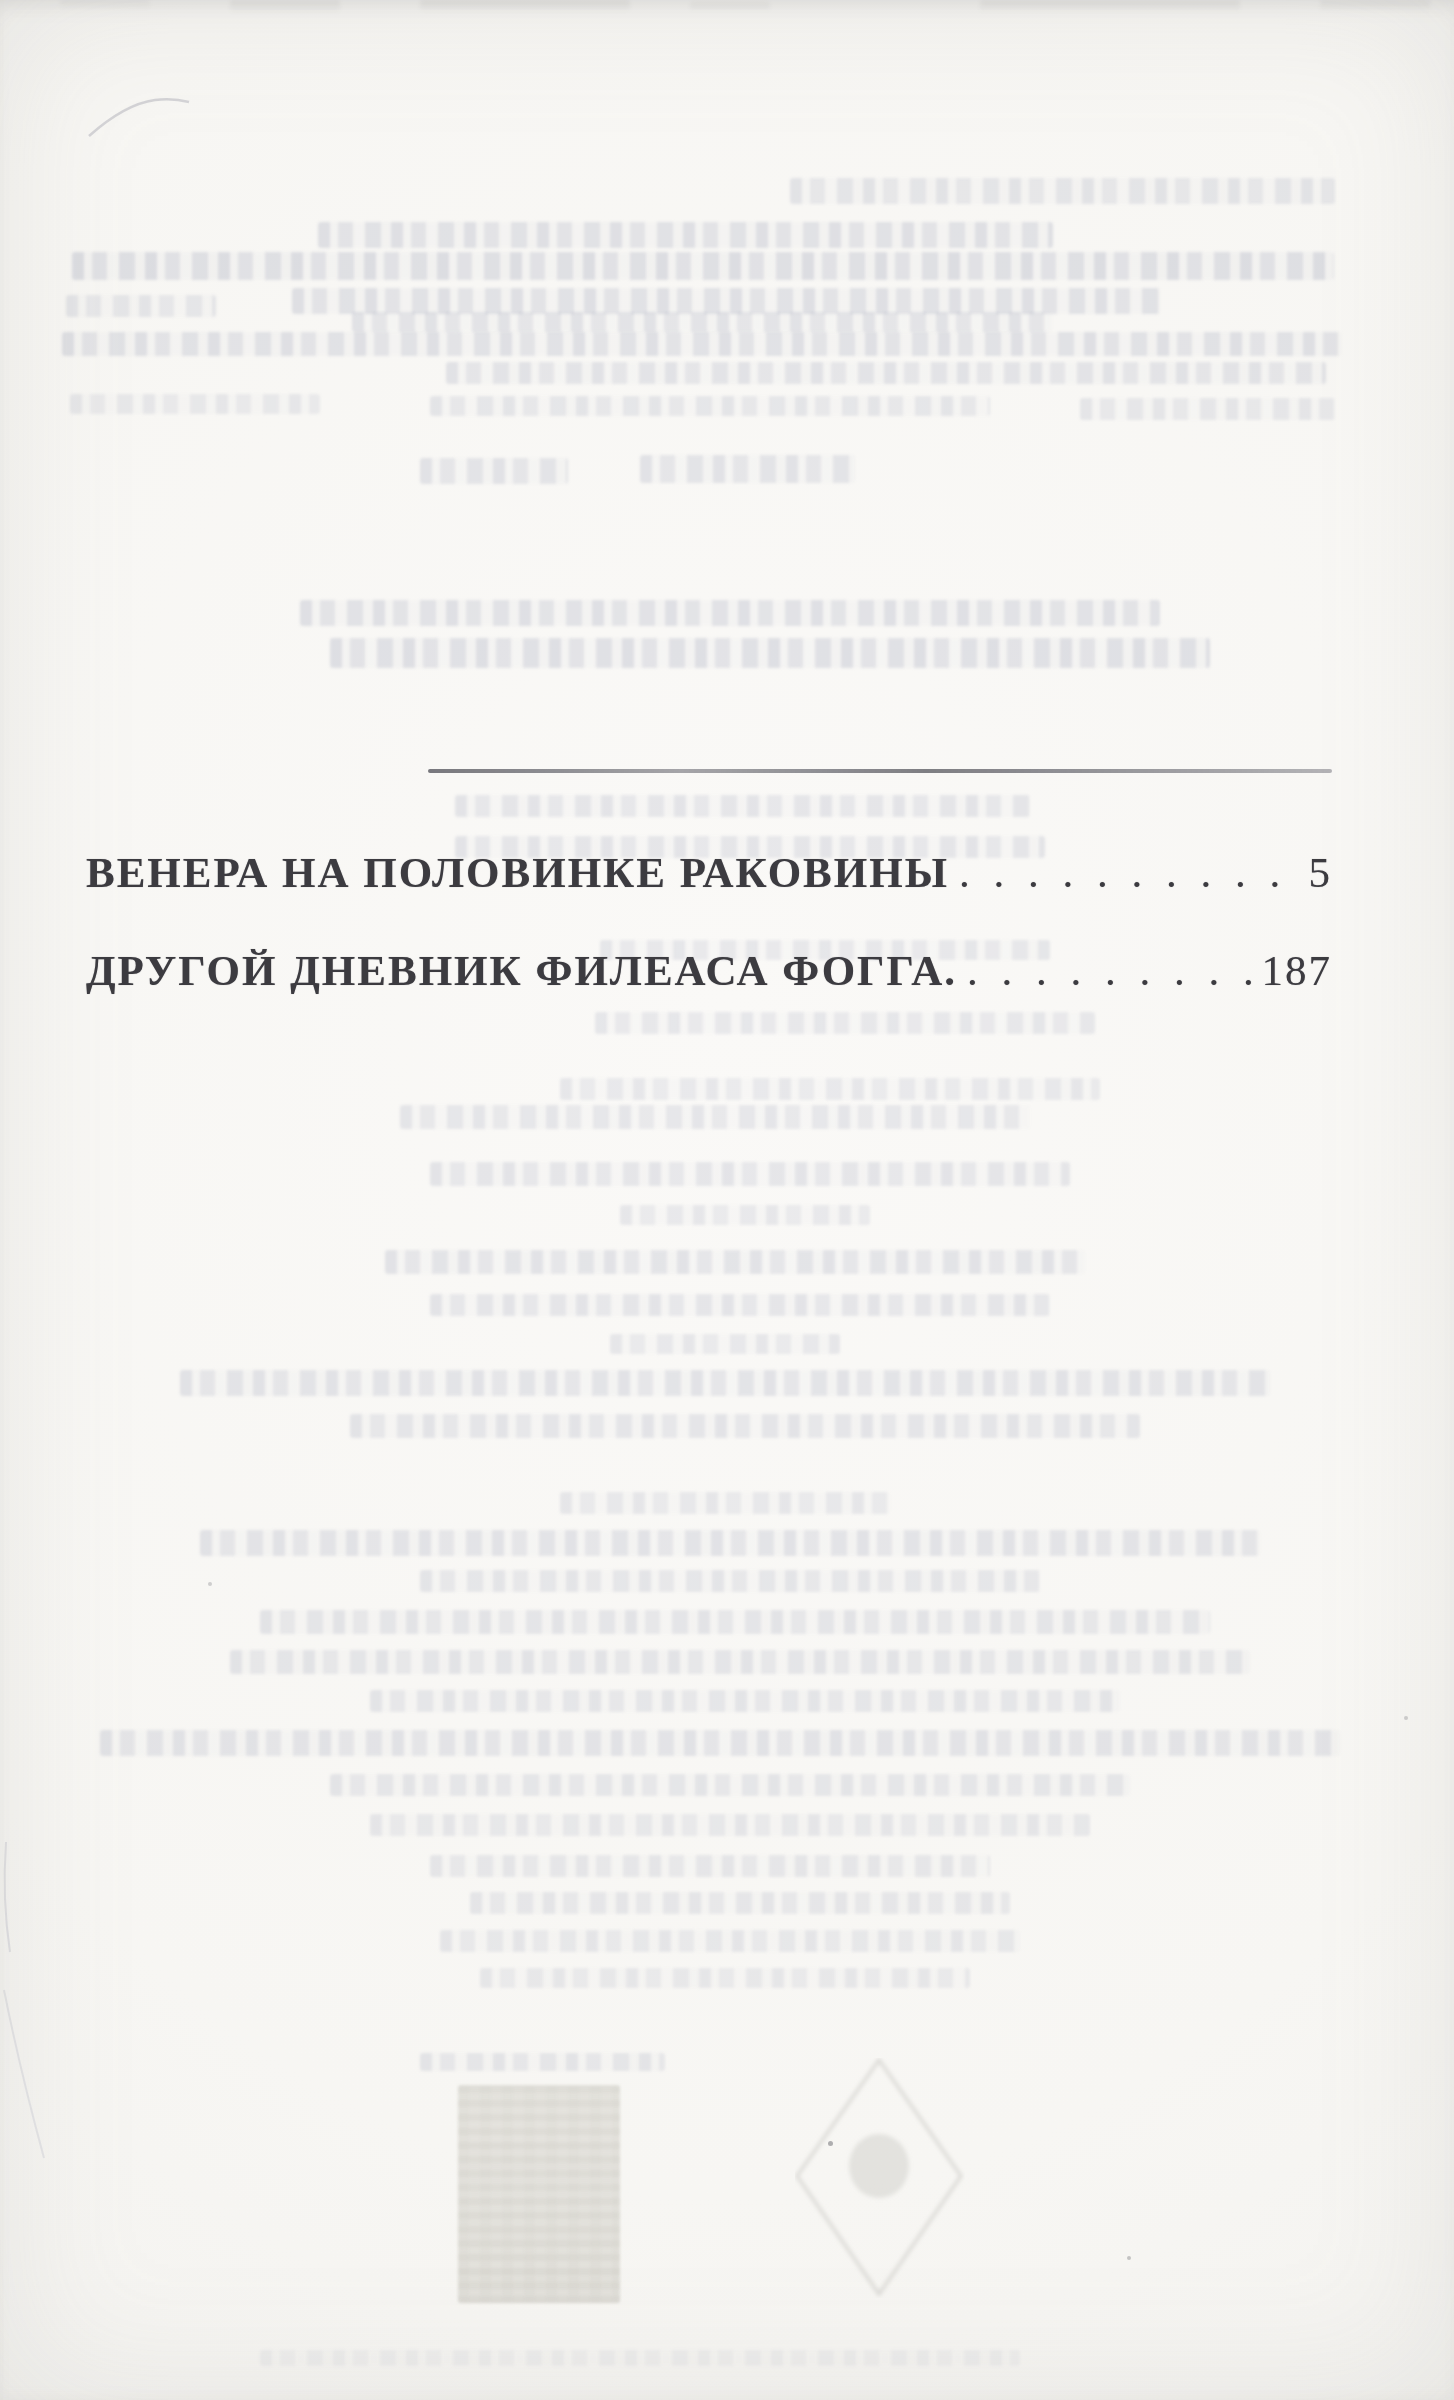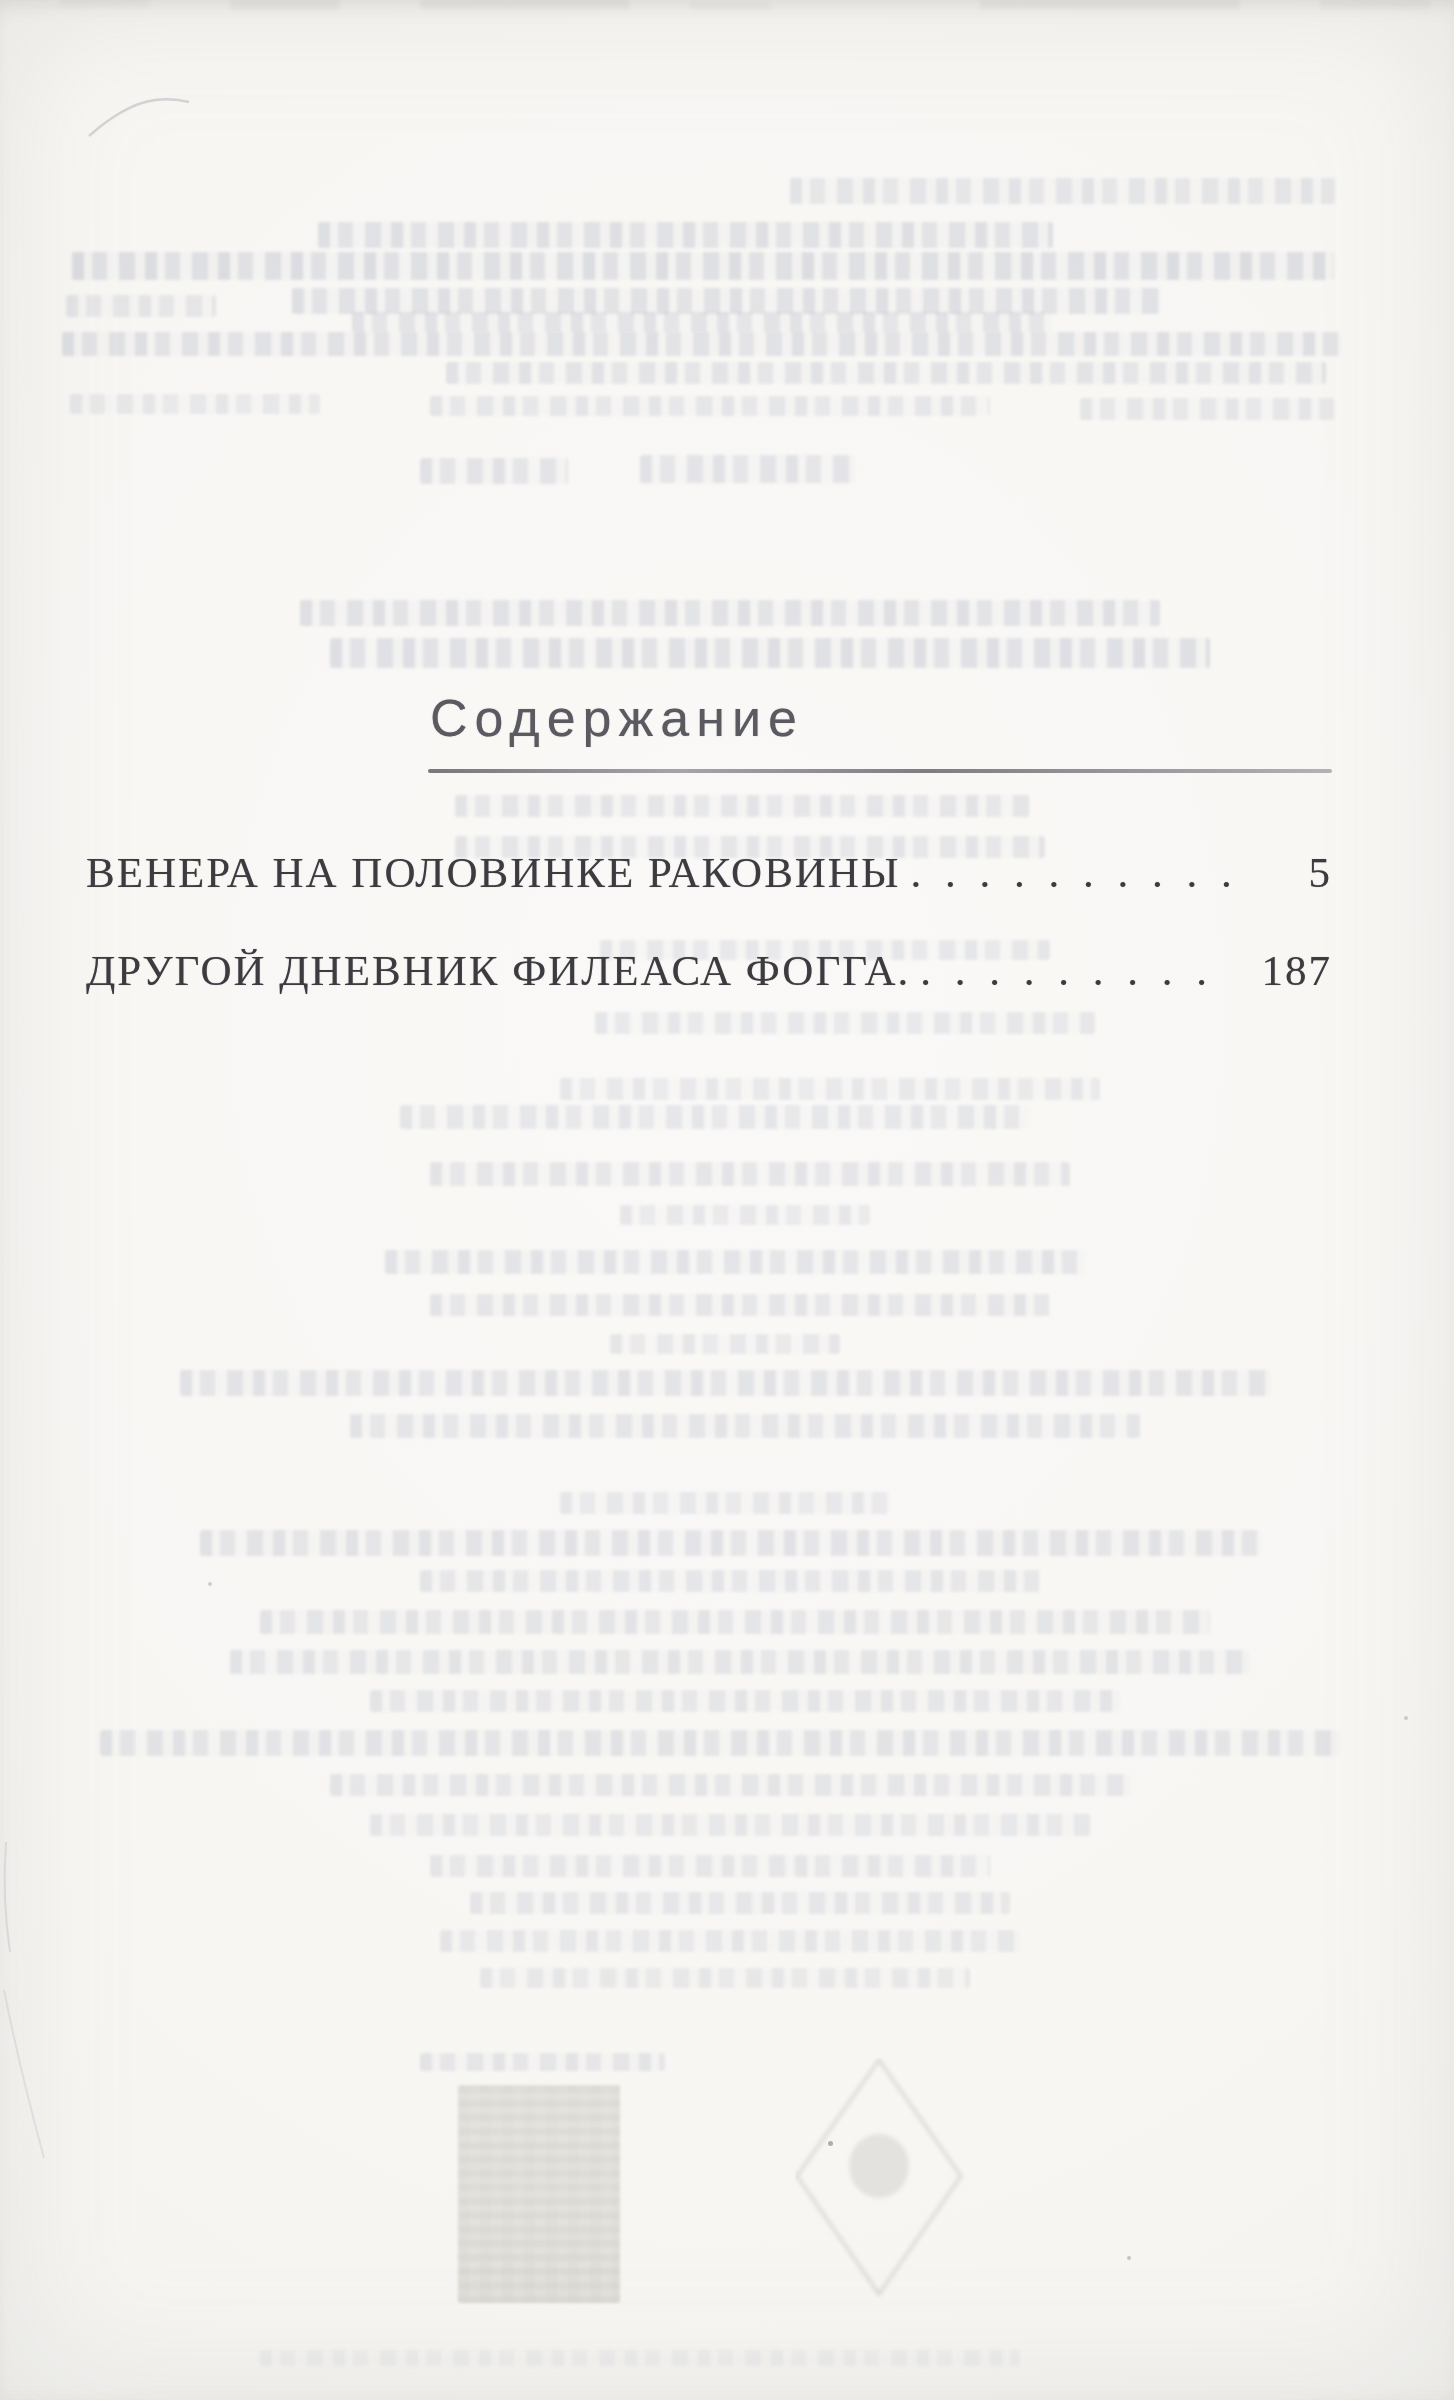--- a/index.html
+++ b/index.html
@@ -60,21 +60,21 @@
       rgba(142,142,148,0.65));
   }
   .toc-row{
     position:absolute;left:86px;width:1246px;height:52px;
     display:flex;align-items:baseline;white-space:nowrap;
     font-size:43px;letter-spacing:2px;color:#3c3b40;
     text-shadow:0 0 1px rgba(55,55,62,0.4);
   }
   .toc-row.row-0{top:848px;}
   .toc-row.row-1{top:946px;}
-  .toc-title{flex:0 0 auto;}
+  .toc-title{flex:0 0 auto;font-weight:bold;}
   .toc-dots{flex:1 1 auto;overflow:hidden;padding-left:10px;word-spacing:13px;letter-spacing:0;}
   .toc-page{flex:0 0 auto;text-align:right;}
 </style>
 </head>
 <body>
 
 <div class="page">
 
   <div class="ghost-layer">
       <div class="ghost-line" style="left: 790px; top: 178px; width: 545px; height: 26px; opacity: 0.42;"></div>
@@ -148,21 +148,20 @@
     <path d="M4,48 Q40,16 70,12 Q88,10 104,14" fill="none" stroke="#cfcfd3" stroke-width="2.5" opacity="0.9"></path>
   </svg>
 
   <svg class="scratch-svg" style="left:0px;top:1840px;" width="60" height="330" viewBox="0 0 60 330">
     <path d="M6,2 Q2,60 10,112" fill="none" stroke="#dadadd" stroke-width="2" opacity="0.8"></path>
     <path d="M4,150 Q20,230 44,318" fill="none" stroke="#dcdcdf" stroke-width="2" opacity="0.7"></path>
   </svg>
 
   <div class="ink-layer">
 
-    <div class="toc-heading">Содержание</div>
 
     <div class="heading-rule"></div>
 
     <div class="toc-row row-0">
       <span class="toc-title">ВЕНЕРА НА ПОЛОВИНКЕ РАКОВИНЫ</span>
       <span class="toc-dots">. . . . . . . . . .</span>
       <span class="toc-page">5</span>
     </div>
 
     <div class="toc-row row-1">

